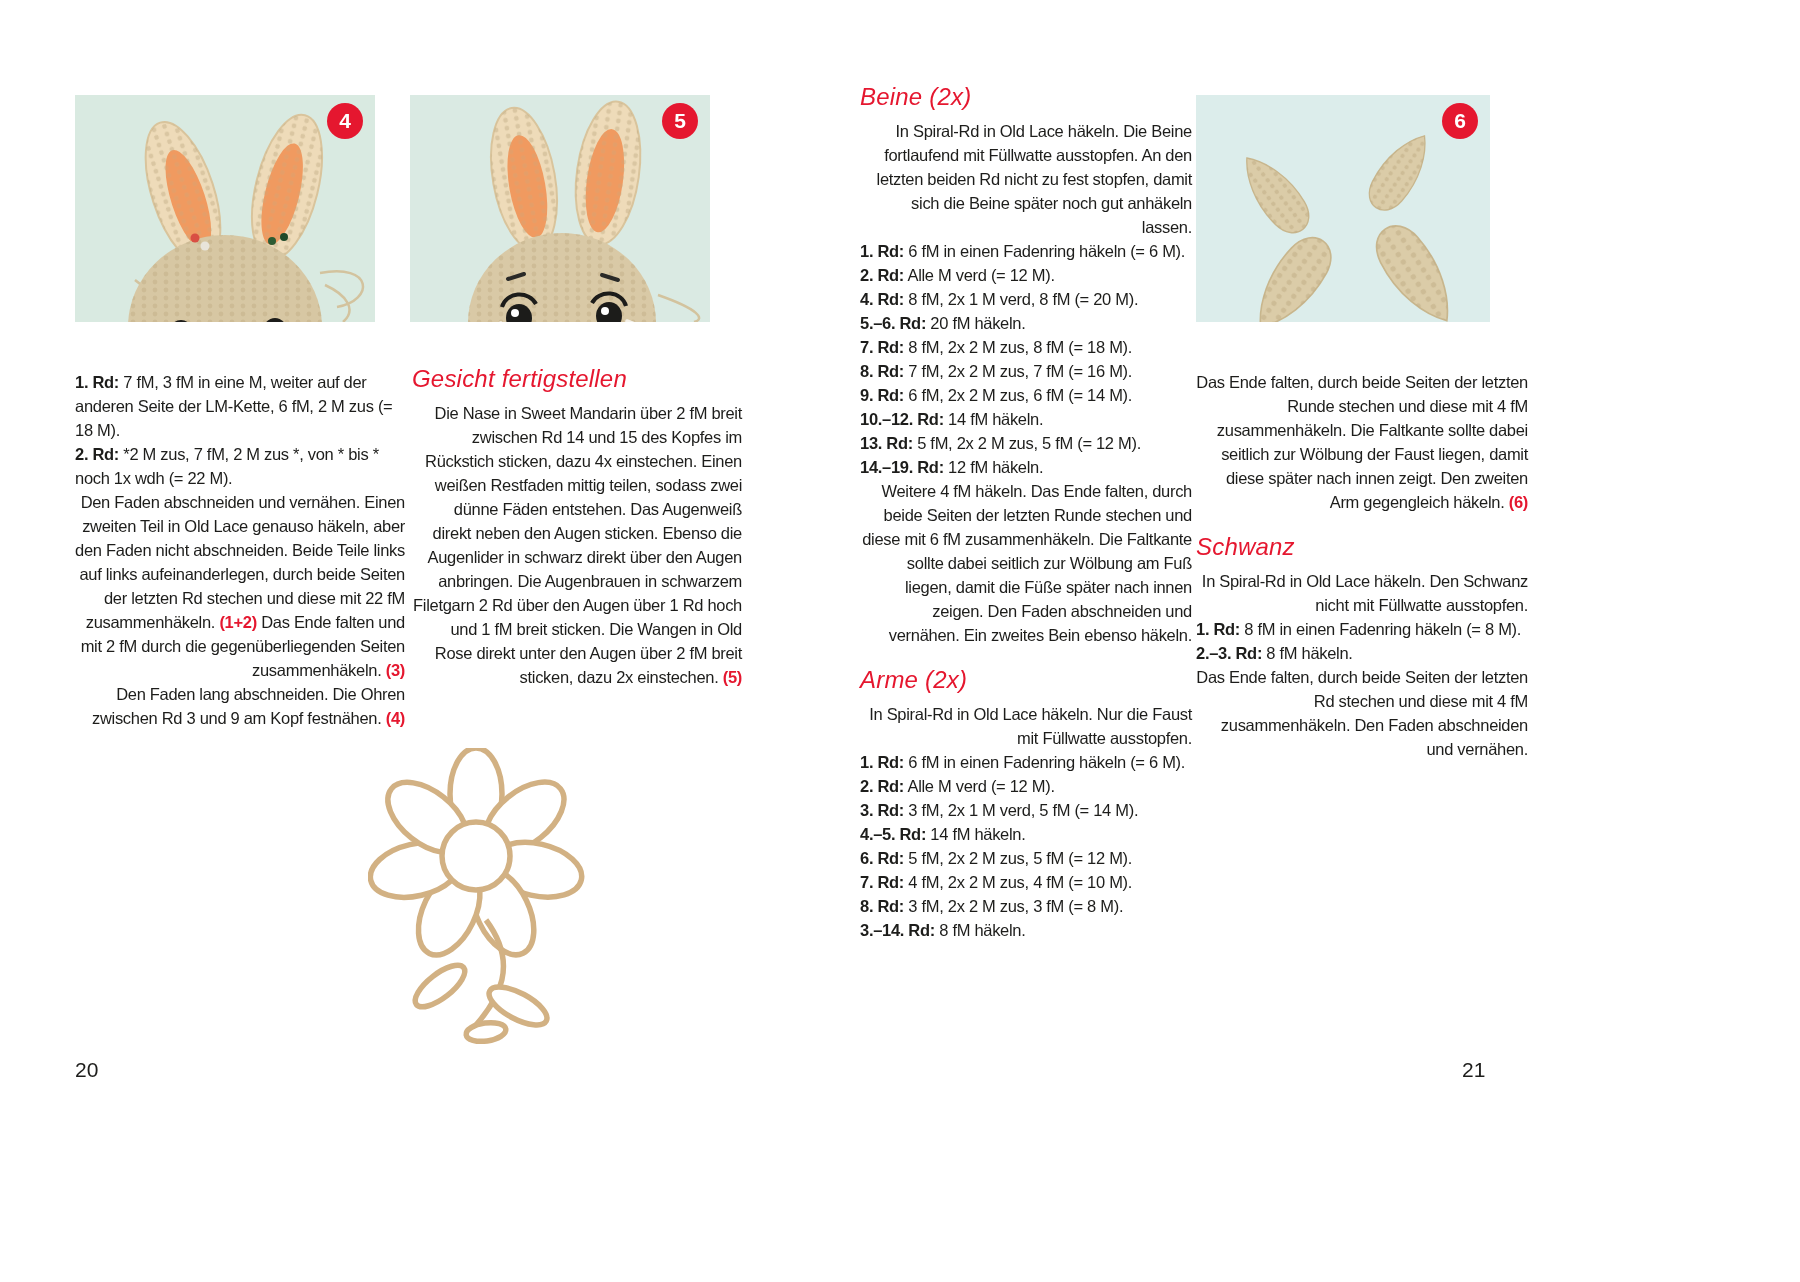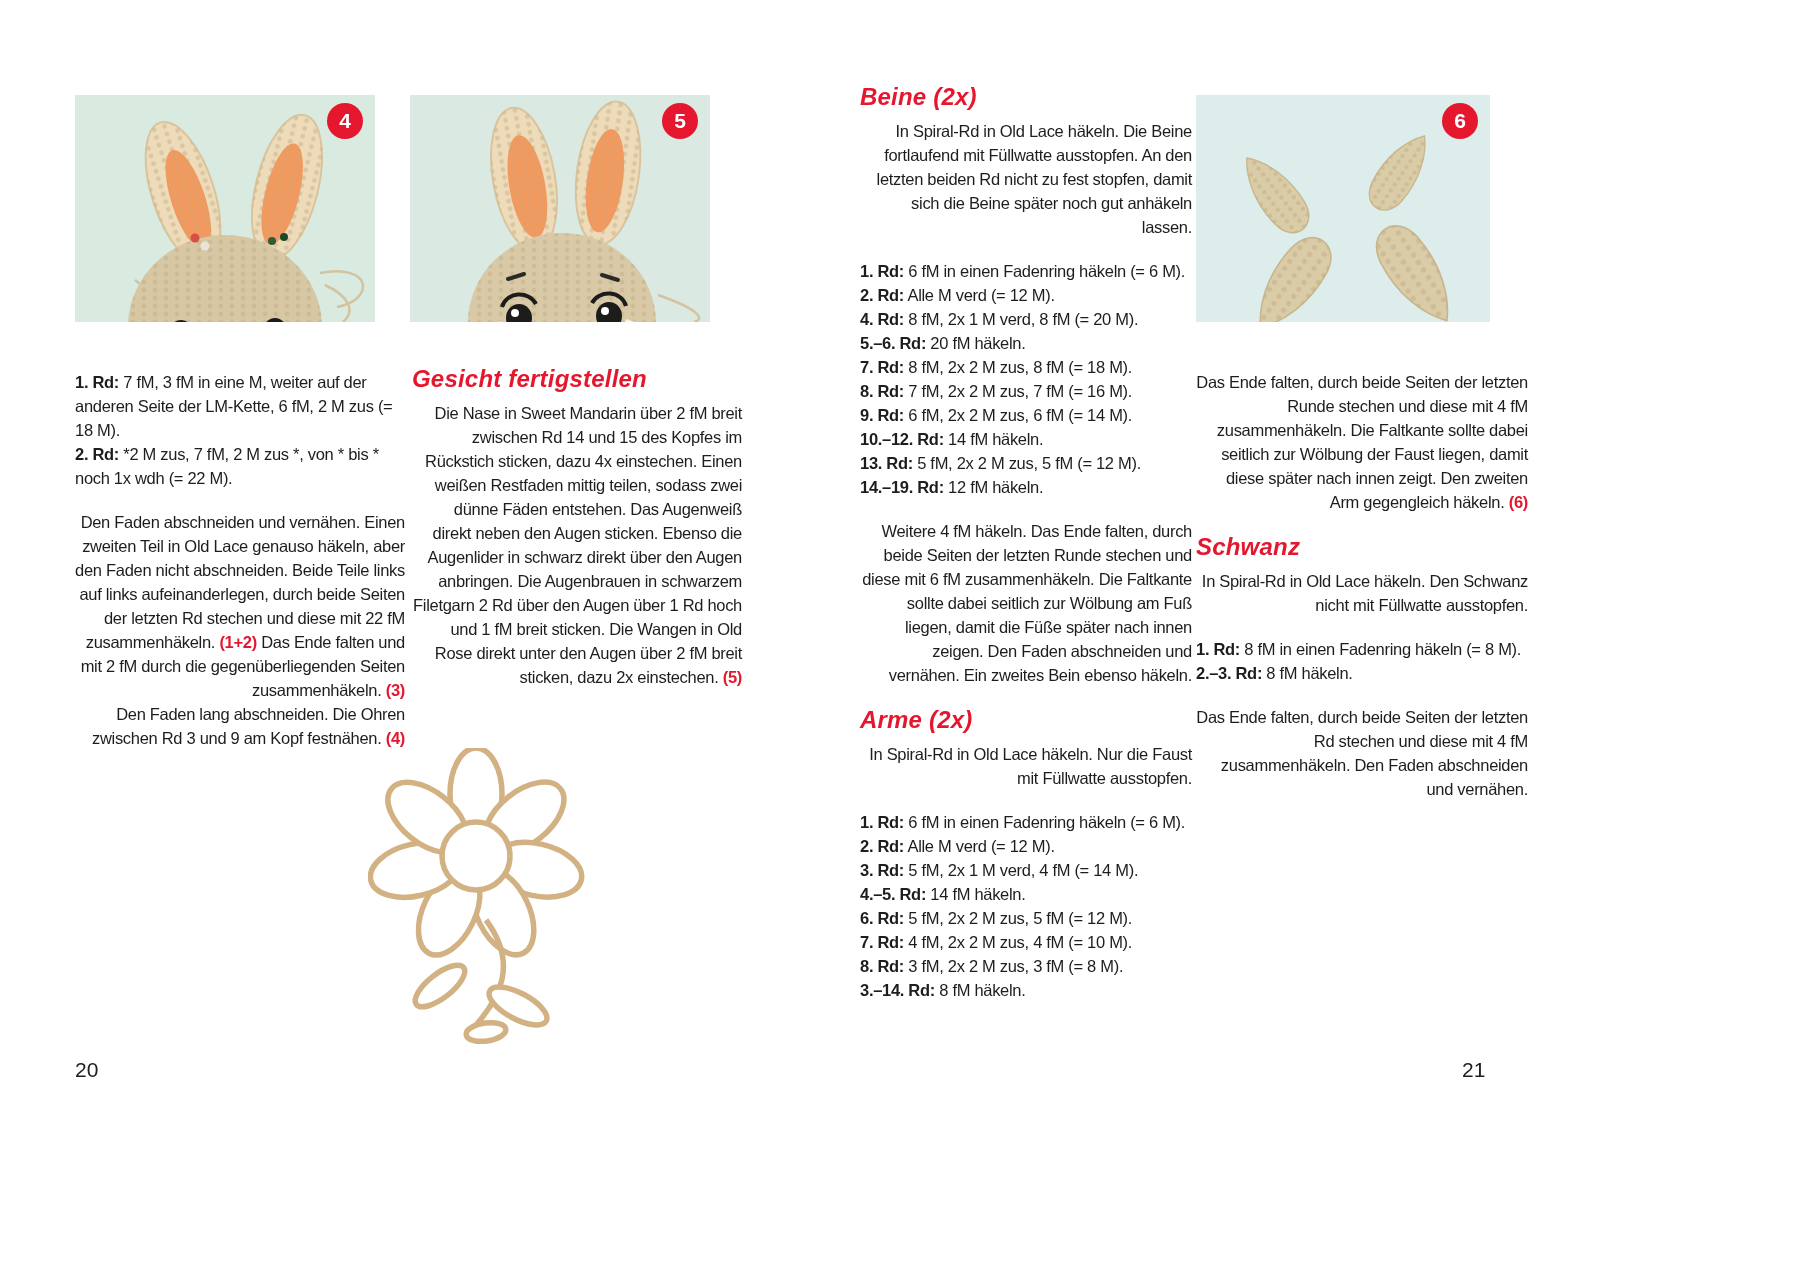--- a/index.html
+++ b/index.html
@@ -12,23 +12,23 @@
   .photo{position:absolute;overflow:hidden;}
   .photo svg{display:block;}
   .badge{
     position:absolute;top:8px;right:12px;width:36px;height:36px;border-radius:50%;
     background:var(--accent,#e5172f);color:#fff;font-weight:700;font-size:21px;
     display:flex;align-items:center;justify-content:center;
   }
   .col{position:absolute;font-size:16.5px;line-height:24px;letter-spacing:-0.3px;}
   .line{margin:0;}
   .para{margin:0;text-align:right;}
-  .mt{margin-top:20px;}
+  .mt{}
   .heading{
-    color:var(--accent,#e5172f);font-weight:700;font-style:italic;
+    color:var(--accent,#e5172f);font-weight:400;font-style:italic;
     font-size:24px;line-height:30px;letter-spacing:0.2px;margin:0 0 7px 0;
   }
   .heading.hm{margin-top:18px;}
   .seg-b{font-weight:700;}
   .seg-r{font-weight:700;color:var(--accent,#e5172f);}
   .pageno{position:absolute;font-size:21px;line-height:24px;color:#1d1d1b;text-align:center;}
   .flower{position:absolute;}
 </style>
 </head>
 <body>
@@ -180,21 +180,21 @@
       <div class="line"><span class="seg-b">10.–12. Rd:</span><span> 14 fM häkeln.</span></div>
       <div class="line"><span class="seg-b">13. Rd:</span><span> 5 fM, 2x 2 M zus, 5 fM (= 12 M).</span></div>
       <div class="line"><span class="seg-b">14.–19. Rd:</span><span> 12 fM häkeln.</span></div>
     </div>
     <div class="para mt"><span>Weitere 4 fM häkeln. Das Ende falten, durch beide Seiten der letzten Runde stechen und diese mit 6 fM zusammenhäkeln. Die Faltkante sollte dabei seitlich zur Wölbung am Fuß liegen, damit die Füße später nach innen zeigen. Den Faden abschneiden und vernähen. Ein zweites Bein ebenso häkeln.</span></div>
     <div class="heading hm">Arme (2x)</div>
     <div class="para"><span>In Spiral-Rd in Old Lace häkeln. Nur die Faust mit Füllwatte ausstopfen.</span></div>
     <div class="mt">
       <div class="line"><span class="seg-b">1. Rd:</span><span> 6 fM in einen Fadenring häkeln (= 6 M).</span></div>
       <div class="line"><span class="seg-b">2. Rd:</span><span> Alle M verd (= 12 M).</span></div>
-      <div class="line"><span class="seg-b">3. Rd:</span><span> 5 fM, 2x 1 M verd, 4 fM (= 14 M).</span></div>
+      <div class="line"><span class="seg-b">3. Rd:</span><span> 3 fM, 2x 1 M verd, 5 fM (= 14 M).</span></div>
       <div class="line"><span class="seg-b">4.–5. Rd:</span><span> 14 fM häkeln.</span></div>
       <div class="line"><span class="seg-b">6. Rd:</span><span> 5 fM, 2x 2 M zus, 5 fM (= 12 M).</span></div>
       <div class="line"><span class="seg-b">7. Rd:</span><span> 4 fM, 2x 2 M zus, 4 fM (= 10 M).</span></div>
       <div class="line"><span class="seg-b">8. Rd:</span><span> 3 fM, 2x 2 M zus, 3 fM (= 8 M).</span></div>
       <div class="line"><span class="seg-b">3.–14. Rd:</span><span> 8 fM häkeln.</span></div>
     </div>
   </div>
 
   <div class="col" style="left:1196px;top:370px;width:332px">
     <div class="para"><span>Das Ende falten, durch beide Seiten der letzten Runde stechen und diese mit 4 fM zusammenhäkeln. Die Faltkante sollte dabei seitlich zur Wölbung der Faust liegen, damit diese später nach innen zeigt. Den zweiten Arm gegengleich häkeln. </span><span class="seg-r">(6)</span></div>

